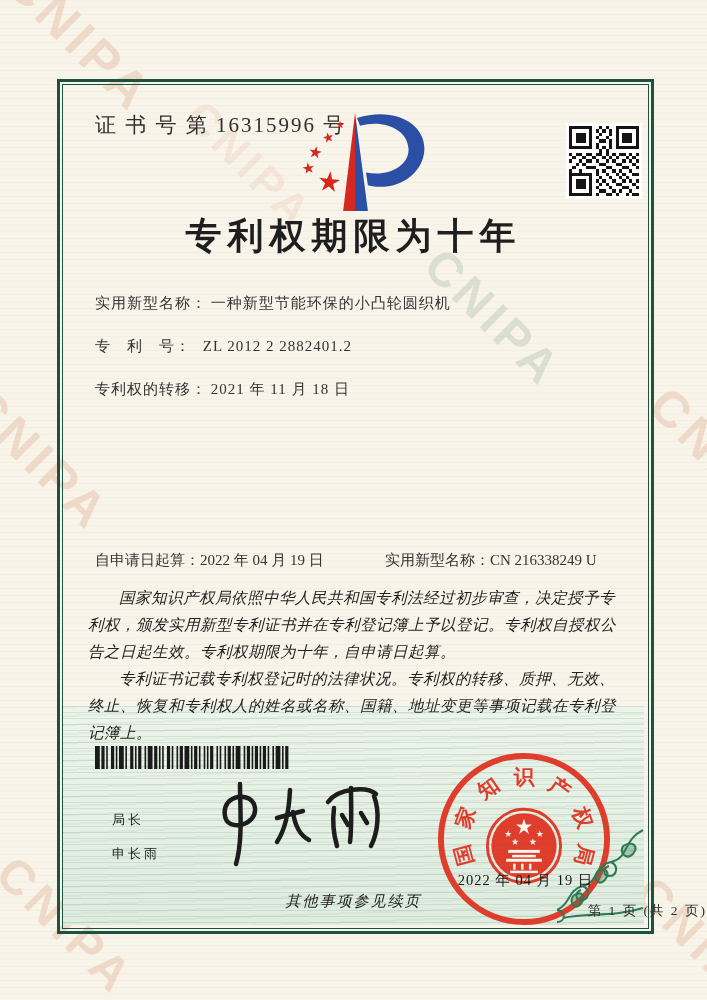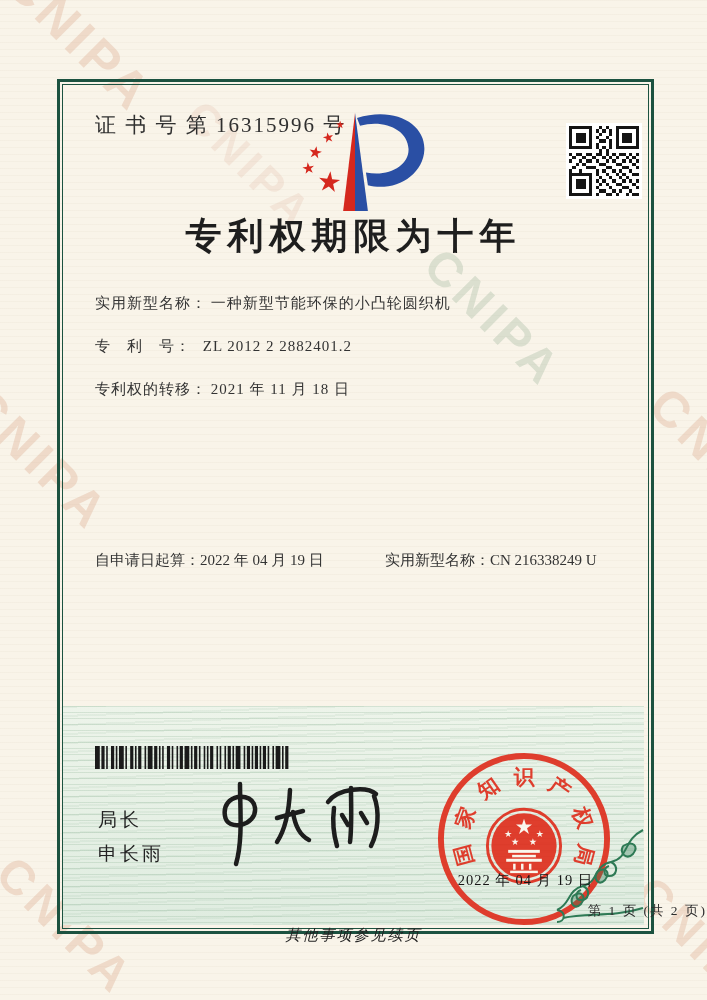--- a/index.html
+++ b/index.html
@@ -32,29 +32,29 @@
   .frow{margin-bottom:23px;line-height:20px;white-space:nowrap;}
   .flabel{display:inline-block;min-width:104px;letter-spacing:1px;}
   .fvalue{letter-spacing:1px;}
   .grant{position:absolute;left:95px;top:551px;width:540px;font-size:15px;color:#333;white-space:nowrap;}
   .grant .g2{position:absolute;left:290px;top:0;}
   .body-text{position:absolute;left:88px;top:584px;width:541px;
          font-size:15.5px;line-height:27px;color:#222;font-style:italic;letter-spacing:.5px;}
   .body-text p{margin:0;text-indent:2em;}
   .barcode{position:absolute;left:95px;top:746px;width:195px;height:23px;}
   .barcode svg{width:100%;height:100%;display:block;fill:#1a1a1a;}
-  .issuer{position:absolute;left:98px;top:803px;font-size:19px;color:#222;letter-spacing:3px;line-height:34px;}
+  .issuer{position:absolute;left:112px;top:803px;font-size:13px;color:#222;letter-spacing:3px;line-height:34px;}
   .signature{position:absolute;left:195px;top:778px;width:195px;height:92px;}
   .seal{position:absolute;left:435px;top:750px;width:178px;height:178px;opacity:.9;}
   .seal-date{position:absolute;left:428px;top:871px;width:195px;text-align:center;
          font-size:14.5px;color:#161616;letter-spacing:1px;z-index:6;}
   .flourish{position:absolute;left:553px;top:828px;width:92px;height:96px;}
   .pagination{position:absolute;left:0;top:902px;width:100%;text-align:right;
          font-size:13.5px;color:#2d2d2d;letter-spacing:2px;z-index:7;}
-  .continuation{position:absolute;left:0;top:926px;width:100%;text-align:center;
+  .continuation{position:absolute;left:0;top:892px;width:100%;text-align:center;
          font-size:15px;color:#222;font-style:italic;letter-spacing:2px;}
 </style>
 </head>
 <body>
 
 <div class="page">
 
   <div class="watermark" style="left:-12px;top:8px;font-size:52px;">CNIPA</div>
   <div class="watermark" style="left:170px;top:140px;font-size:44px;color:rgba(214,158,130,.16);">CNIPA</div>
   <div class="watermark wm-green" style="left:408px;top:290px;font-size:48px;">CNIPA</div>
@@ -224,20 +224,24 @@
       <span class="flabel">专利权的转移：</span>
       <span class="fvalue">2021 年 11 月 18 日</span>
     </div>
   </div>
 
   <div class="grant">
     <span>自申请日起算：</span><span>2022 年 04 月 19 日</span>
     <span class="g2"><span>实用新型名称：</span><span>CN 216338249 U</span></span>
   </div>
 
+  <div class="body-text">
+    <p>国家知识产权局依照中华人民共和国专利法经过初步审查，决定授予专利权，颁发实用新型专利证书并在专利登记簿上予以登记。专利权自授权公告之日起生效。专利权期限为十年，自申请日起算。</p>
+    <p>专利证书记载专利权登记时的法律状况。专利权的转移、质押、无效、终止、恢复和专利权人的姓名或名称、国籍、地址变更等事项记载在专利登记簿上。</p>
+  </div>
 
   <div class="barcode">
     <svg viewBox="0 0 122 24" preserveAspectRatio="none">
         <rect x="0" y="0" width="3" height="24"></rect>
         <rect x="4" y="0" width="2" height="24"></rect>
         <rect x="7" y="0" width="1" height="24"></rect>
         <rect x="10" y="0" width="2" height="24"></rect>
         <rect x="13" y="0" width="1" height="24"></rect>
         <rect x="15" y="0" width="3" height="24"></rect>
         <rect x="19" y="0" width="1" height="24"></rect>

